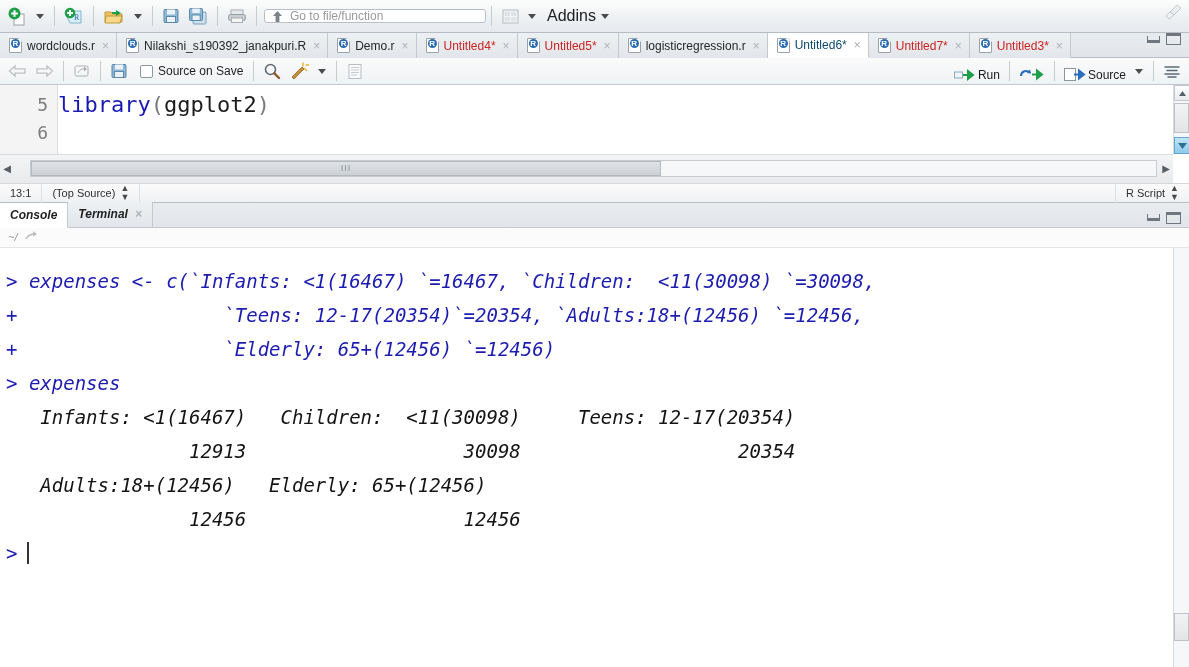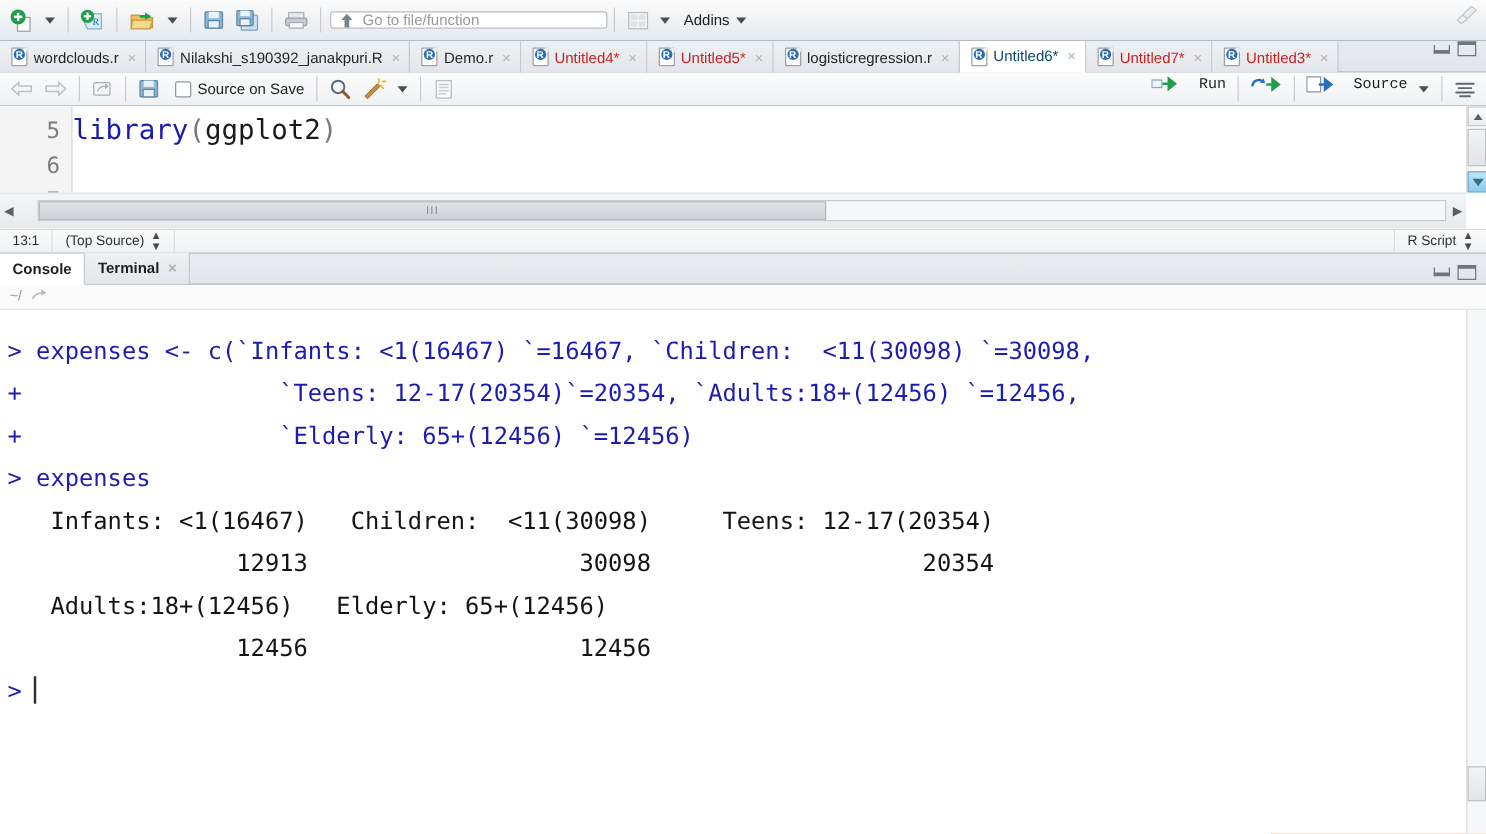--- a/index.html
+++ b/index.html
@@ -39,21 +39,21 @@
   }
   .goto-box {
     height: 14px; width: 222px;
     border: 1px solid #b9bfc6; border-radius: 3px;
     background: #ffffff;
     display: flex; align-items: center;
     padding: 0 6px;
     margin-left: 2px;
   }
   .goto-txt { color: #9a9a9a; font-size: 12px; margin-left: 6px; }
-  .addins-label { font-size: 12px; color: #202020; margin-left: 6px; }
+  .addins-label { font-size: 16px; color: #202020; margin-left: 6px; }
 
   
   .tabbar {
     height: 25px;
     background: linear-gradient(to bottom, #e9ecef 0%, #e1e5e9 100%);
     border-bottom: 1px solid #b5bcc4;
     display: flex; align-items: flex-start;
     flex: 0 0 25px;
     position: relative;
     padding-left: 0;
@@ -94,22 +94,22 @@
     height: 27px;
     background: linear-gradient(to bottom, #fbfbfb 0%, #eff2f4 100%);
     border-bottom: 1px solid #c2c8ce;
     display: flex; align-items: center;
     padding: 0 4px;
     flex: 0 0 27px;
   }
   .sos-check { width: 13px; height: 13px; border:1px solid #8f979e; background:#fff; border-radius:2px; }
   .sos-label { font-size: 12px; color: #1f1f1f; margin-left: 5px; }
   .run-btn, .source-btn, .rerun-btn {
-    display: flex; align-items: flex-start; gap: 16px;
-    font-size: 12px; color: #1b1b1b; padding: 0 4px; height: 22px; font-family: Liberation Mono, monospace;
+    display: flex; align-items: flex-end; gap: 2px;
+    font-size: 12px; color: #1b1b1b; padding: 0 4px; height: 22px;
   }
 
   
   .editor-wrap { position: relative; background:#ffffff; flex: 1 1 auto; overflow: hidden; }
   .editor {
     position: absolute; inset: 0 16px 29px 0;
     background: #ffffff;
     overflow: hidden;
   }
   .gutter {
@@ -171,21 +171,21 @@
     height: 20px; flex: 0 0 20px;
     background: linear-gradient(to bottom,#fbfbfb,#eff1f3);
     border-top:1px solid #d4d8db; border-bottom:1px solid #b7bdc3;
     display:flex; align-items:center; font-size:11px; color:#303030;
   }
   .sb-cell { padding: 0 10px; height:20px; display:flex; align-items:center; border-right:1px solid #dcdfe2;}
   .sb-right { margin-left:auto; border-right:none; border-left:1px solid #dcdfe2;}
   .spin { display:inline-block; margin-left:5px; font-size:9px; line-height:9px; color:#4a4a4a;}
 
   
-  .console-pane { flex: 1 1 auto; display:flex; flex-direction:column; background:#f97316; min-height:0;}
+  .console-pane { flex: 1 1 auto; display:flex; flex-direction:column; background:#737373; min-height:0;font-style:italic;}
   .console-tabbar {
     height: 25px; flex:0 0 25px;
     background: linear-gradient(to bottom,#e9ecef,#e1e5e9);
     border-bottom:1px solid #c4c9ce;
     display:flex; align-items:flex-end;
   }
   .ctab {
     height:25px; display:flex; align-items:center; gap:5px;
     padding: 0 10px; font-size:12px; font-weight:bold; color:#1f1f1f;
     border-right:1px solid #c4c9ce;

